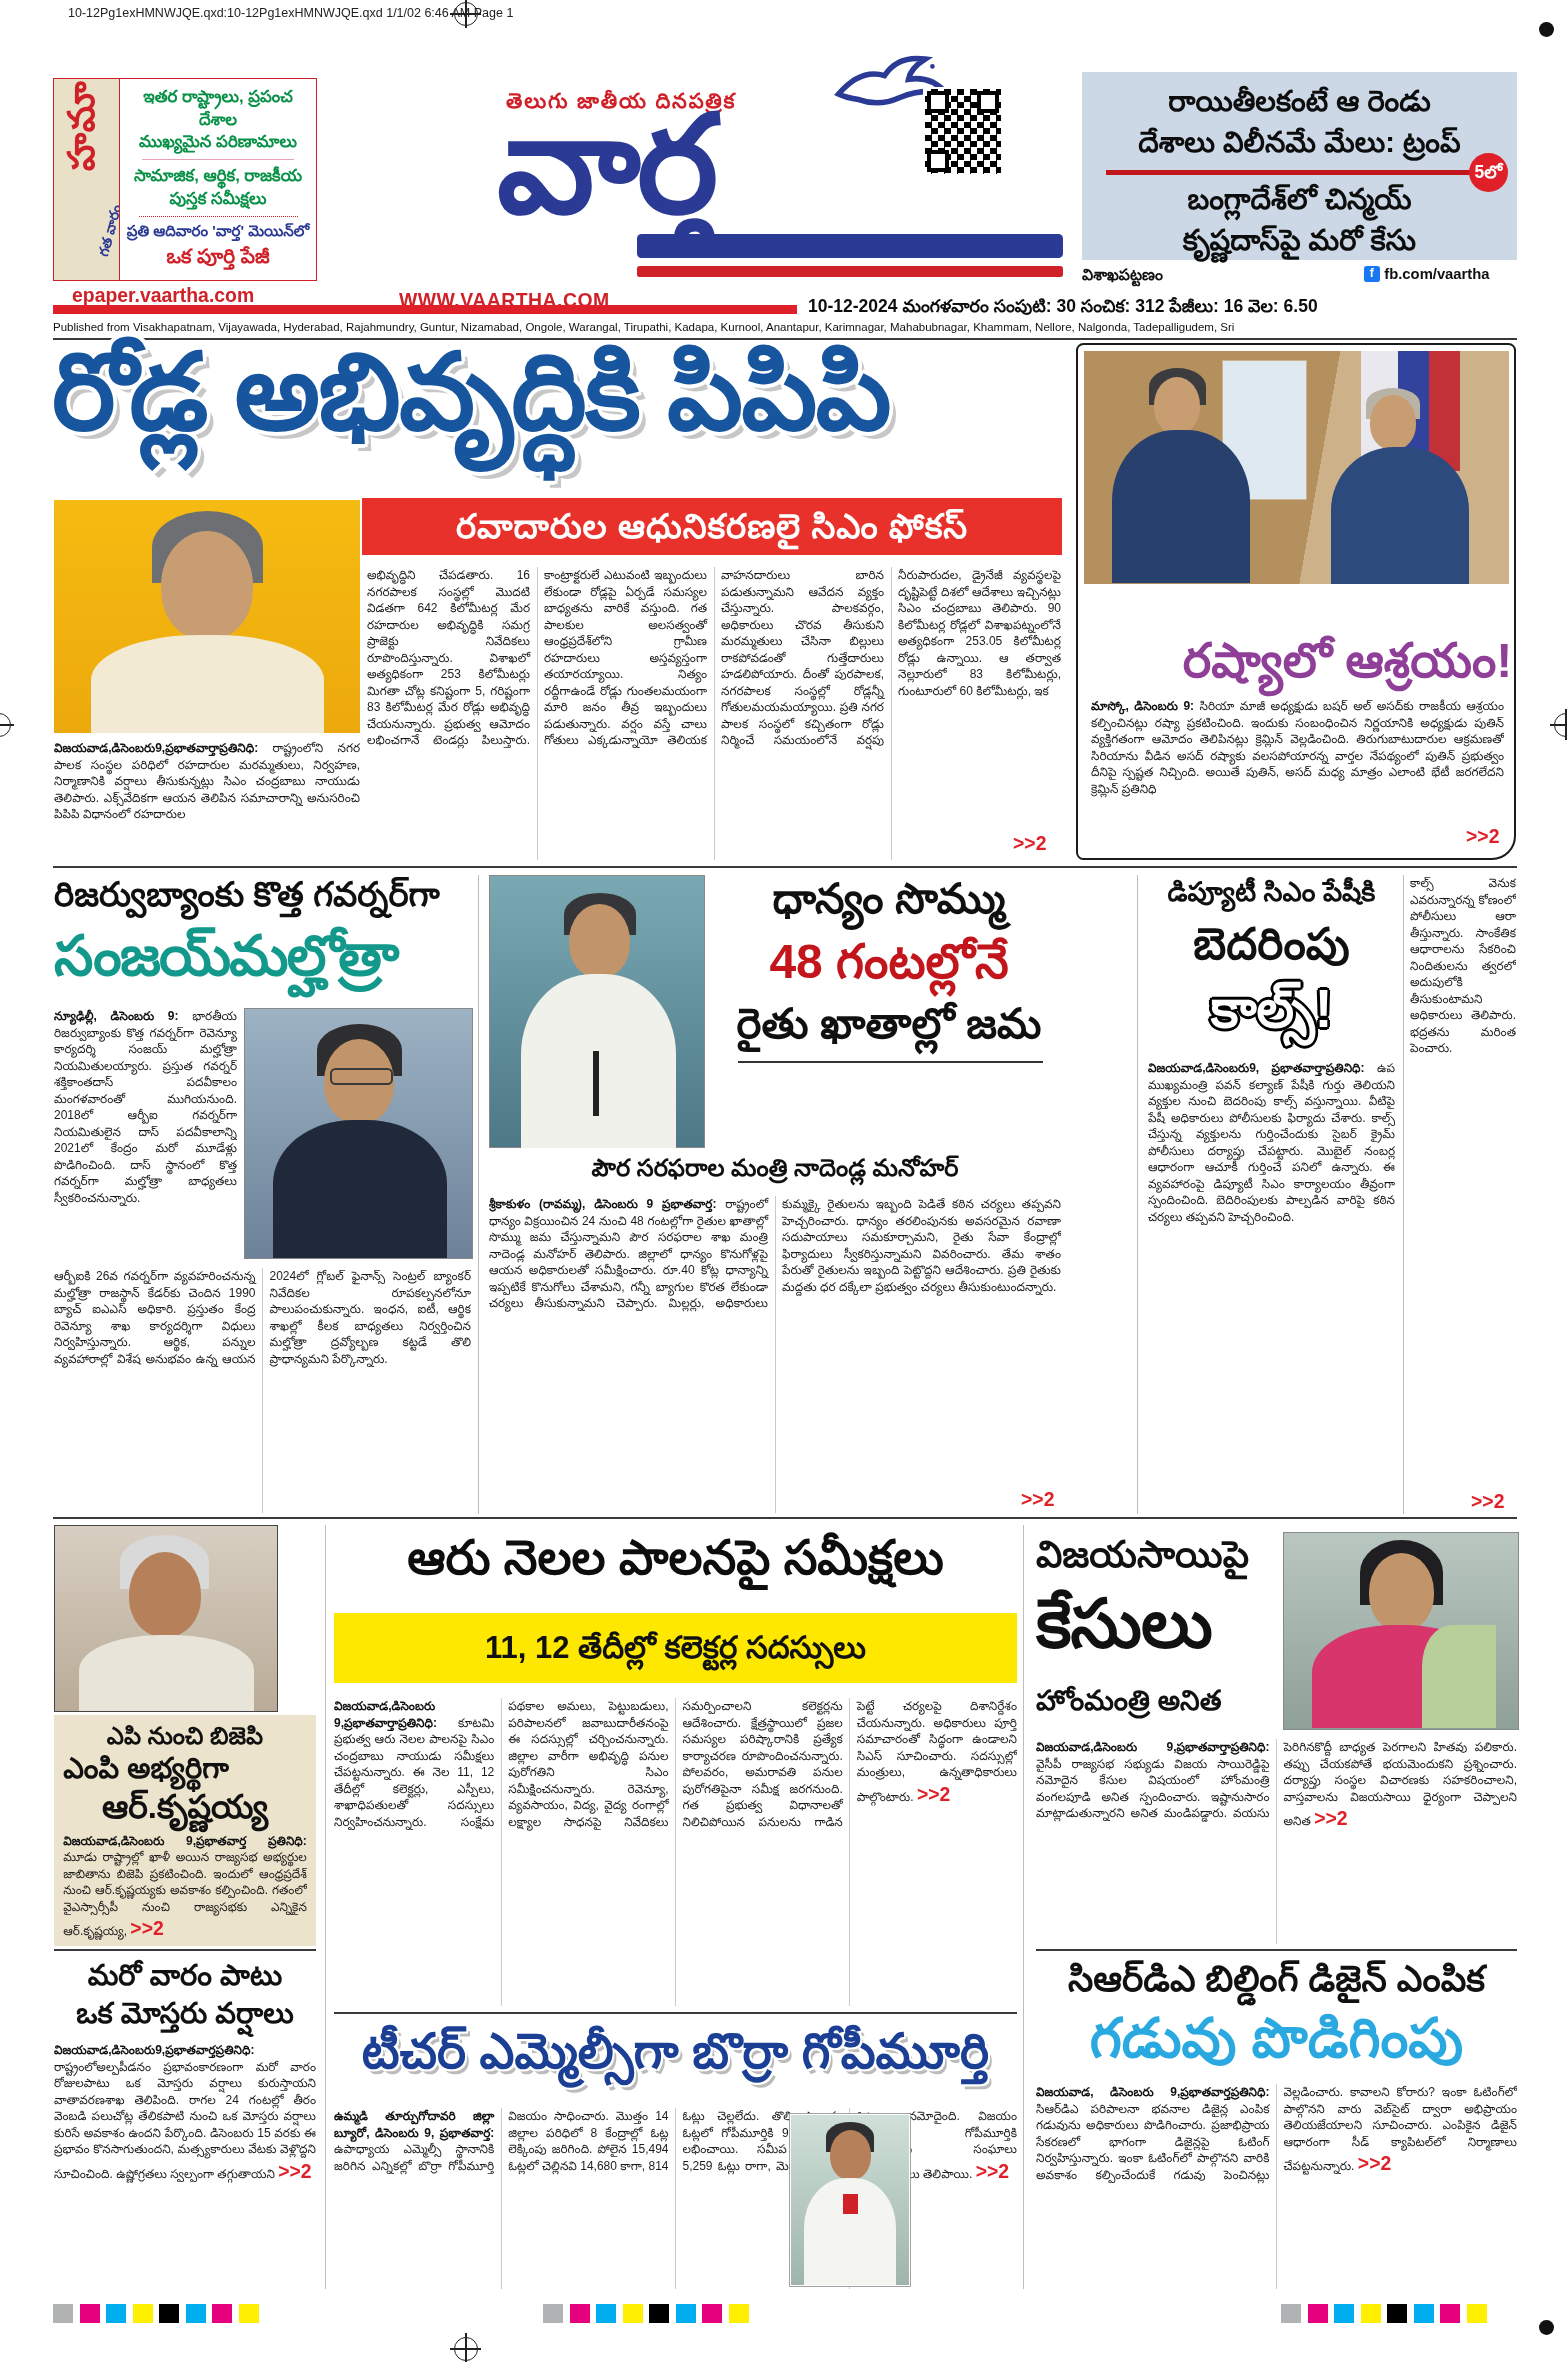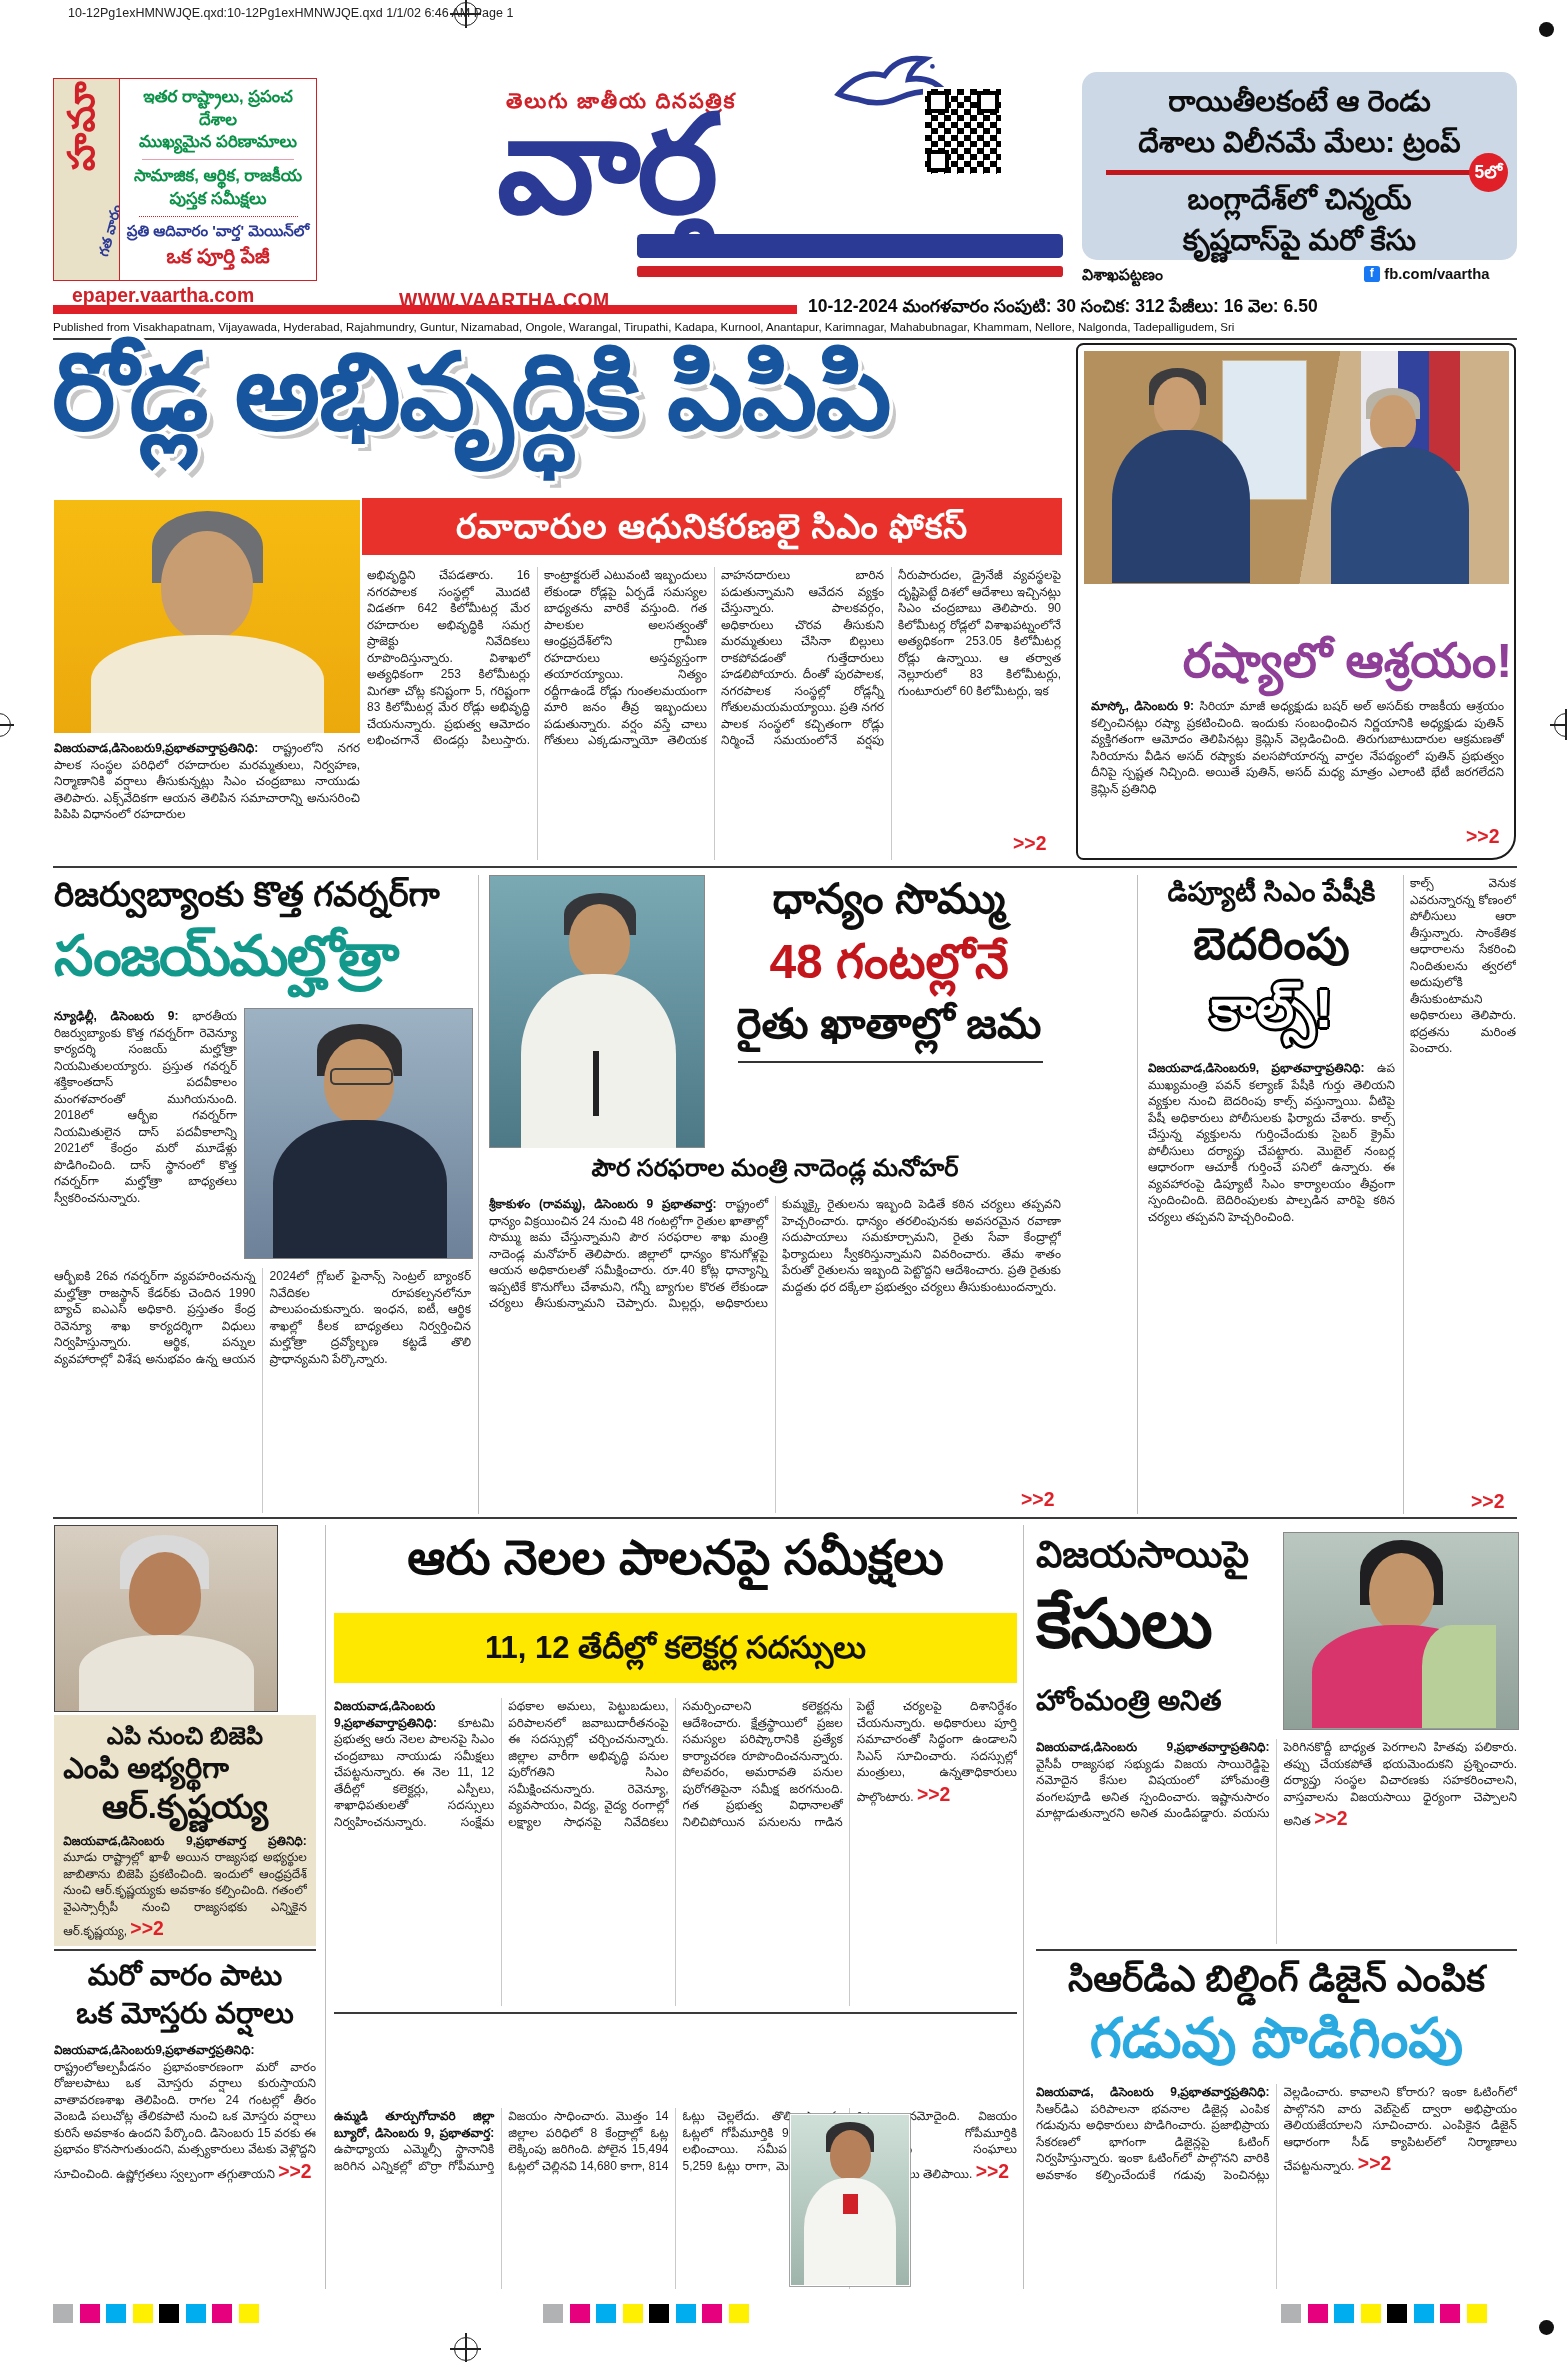--- a/index.html
+++ b/index.html
@@ -37,21 +37,21 @@
   #tagline{left:506px;top:89px;font-size:21px;font-weight:bold;color:#d02028;letter-spacing:1.8px;}
   #logo-text{left:497px;top:96px;font-size:137px;font-weight:800;color:#2b3a94;line-height:1;letter-spacing:-3.7px;}
   #dove{left:831px;top:48px;width:120px;height:81px;}
   #logo-bar-blue{left:637px;top:234px;width:426px;height:24px;background:#2b3a94;border-radius:4.6px;}
   #logo-bar-red{left:637px;top:266px;width:426px;height:11px;background:#d02028;border-radius:2.8px;}
   
   #qr{left:925px;top:89px;width:76px;height:85px;background:
       repeating-conic-gradient(#000 0% 25%, #fff 0% 50%) 0 0/13px 13px;outline:2.8px solid #fff;}
   .qr-f{position:absolute;width:22px;height:22px;background:#fff;border:4.6px solid #000;box-sizing:border-box;}
   
-  #promo-right{left:1082px;top:72px;width:435px;height:188px;background:#ccd8e5;padding-top:9.2px;box-sizing:border-box;border-radius:15px;}
+  #promo-right{left:1082px;top:72px;width:435px;height:188px;background:#ccd8e5;padding-top:9.2px;box-sizing:border-box;}
   .pr-line{font-size:29px;font-weight:800;color:#0d0d0d;text-align:center;line-height:1.42;}
   #pr-rule{position:relative;margin:6.5px 24px 4.6px 24px;height:4.6px;background:#c0161c;}
   #pr-badge{position:absolute;right:-14.8px;top:-17.5px;width:39px;height:39px;background:#e02028;color:#fff;
       border-radius:50%;font-size:17.5px;font-weight:800;text-align:center;line-height:39px;}
   #city{left:1082px;top:266px;font-size:15.7px;font-weight:bold;}
   #fb-row{left:1364px;top:266px;font-size:14.8px;font-weight:bold;display:flex;align-items:center;gap:4.6px;}
   #fb-icon{width:15.7px;height:15.7px;background:#1877f2;color:#fff;font-size:12px;font-weight:bold;text-align:center;line-height:15.7px;border-radius:2.8px;}
   #red-rule{left:53px;top:305px;width:744px;height:9.2px;background:#e02028;}
   #dateline{left:808px;top:296px;font-size:17.5px;font-weight:800;color:#0d0d0d;white-space:nowrap;}
   #published{left:53px;top:321px;width:1181px;font-size:11.5px;color:#111;white-space:nowrap;overflow:hidden;}
@@ -327,20 +327,21 @@
 
   <div id="review-headline" class="abs">ఆరు నెలల పాలనపై సమీక్షలు</div>
   <div id="review-highlight" class="abs">11, 12 తేదీల్లో కలెక్టర్ల సదస్సులు</div>
   <div id="review-body" class="abs body13 jt ov colrule">
     <span class="byline">విజయవాడ,డిసెంబరు 9,ప్రభాతవార్తాప్రతినిధి:</span>
     <span>కూటమి ప్రభుత్వ ఆరు నెలల పాలనపై సిఎం చంద్రబాబు నాయుడు సమీక్షలు చేపట్టనున్నారు. ఈ నెల 11, 12 తేదీల్లో కలెక్టర్లు, ఎస్పీలు, శాఖాధిపతులతో సదస్సులు నిర్వహించనున్నారు. సంక్షేమ పథకాల అమలు, పెట్టుబడులు, పరిపాలనలో జవాబుదారీతనంపై ఈ సదస్సుల్లో చర్చించనున్నారు. జిల్లాల వారీగా అభివృద్ధి పనుల పురోగతిని సిఎం సమీక్షించనున్నారు. రెవెన్యూ, వ్యవసాయం, విద్య, వైద్య రంగాల్లో లక్ష్యాల సాధనపై నివేదికలు సమర్పించాలని కలెక్టర్లను ఆదేశించారు. క్షేత్రస్థాయిలో ప్రజల సమస్యల పరిష్కారానికి ప్రత్యేక కార్యాచరణ రూపొందించనున్నారు. పోలవరం, అమరావతి పనుల పురోగతిపైనా సమీక్ష జరగనుంది. గత ప్రభుత్వ విధానాలతో నిలిచిపోయిన పనులను గాడిన పెట్టే చర్యలపై దిశానిర్దేశం చేయనున్నారు. అధికారులు పూర్తి సమాచారంతో సిద్ధంగా ఉండాలని సిఎస్ సూచించారు. సదస్సుల్లో మంత్రులు, ఉన్నతాధికారులు పాల్గొంటారు.</span>
     <span class="cont">&gt;&gt;2</span>
   </div>
   <div id="review-hr" class="abs hrule"></div>
 
+  <div id="teacher-headline" class="abs">టీచర్ ఎమ్మెల్సీగా బొర్రా గోపీమూర్తి</div>
   <div id="teacher-body" class="abs body13 jt ov colrule">
     <span class="byline">ఉమ్మడి తూర్పుగోదావరి జిల్లా బ్యూరో, డిసెంబరు 9, ప్రభాతవార్త:</span>
     <span>ఉపాధ్యాయ ఎమ్మెల్సీ స్థానానికి జరిగిన ఎన్నికల్లో బొర్రా గోపీమూర్తి విజయం సాధించారు. మొత్తం 14 జిల్లాల పరిధిలో 8 కేంద్రాల్లో ఓట్ల లెక్కింపు జరిగింది. పోలైన 15,494 ఓట్లలో చెల్లినవి 14,680 కాగా, 814 ఓట్లు చెల్లలేదు. తొలి ప్రాధాన్య ఓట్లలో గోపీమూర్తికి 9,165 ఓట్లు లభించాయి. సమీప అభ్యర్థికి 5,259 ఓట్లు రాగా, మెజారిటీ 102 ఓట్లుగా నమోదైంది. విజయం అనంతరం గోపీమూర్తికి ఉపాధ్యాయ సంఘాలు అభినందనలు తెలిపాయి.</span>
     <span class="cont">&gt;&gt;2</span>
   </div>
   <div id="gop-photo" class="abs">
     <div class="ph-hair" style="left:35px;top:7.4px;width:48px;height:29.5px;background:#2f2f31;"></div>
     <div class="ph-head" style="left:39px;top:14.8px;width:41px;height:50px;background:#b5805a;"></div>
     <div class="ph-body" style="left:13px;top:63px;width:92px;height:107px;background:#f4f4f0;"></div>
     <div class="abs" style="left:52px;top:79px;width:14.8px;height:20px;background:#d02028;"></div>

